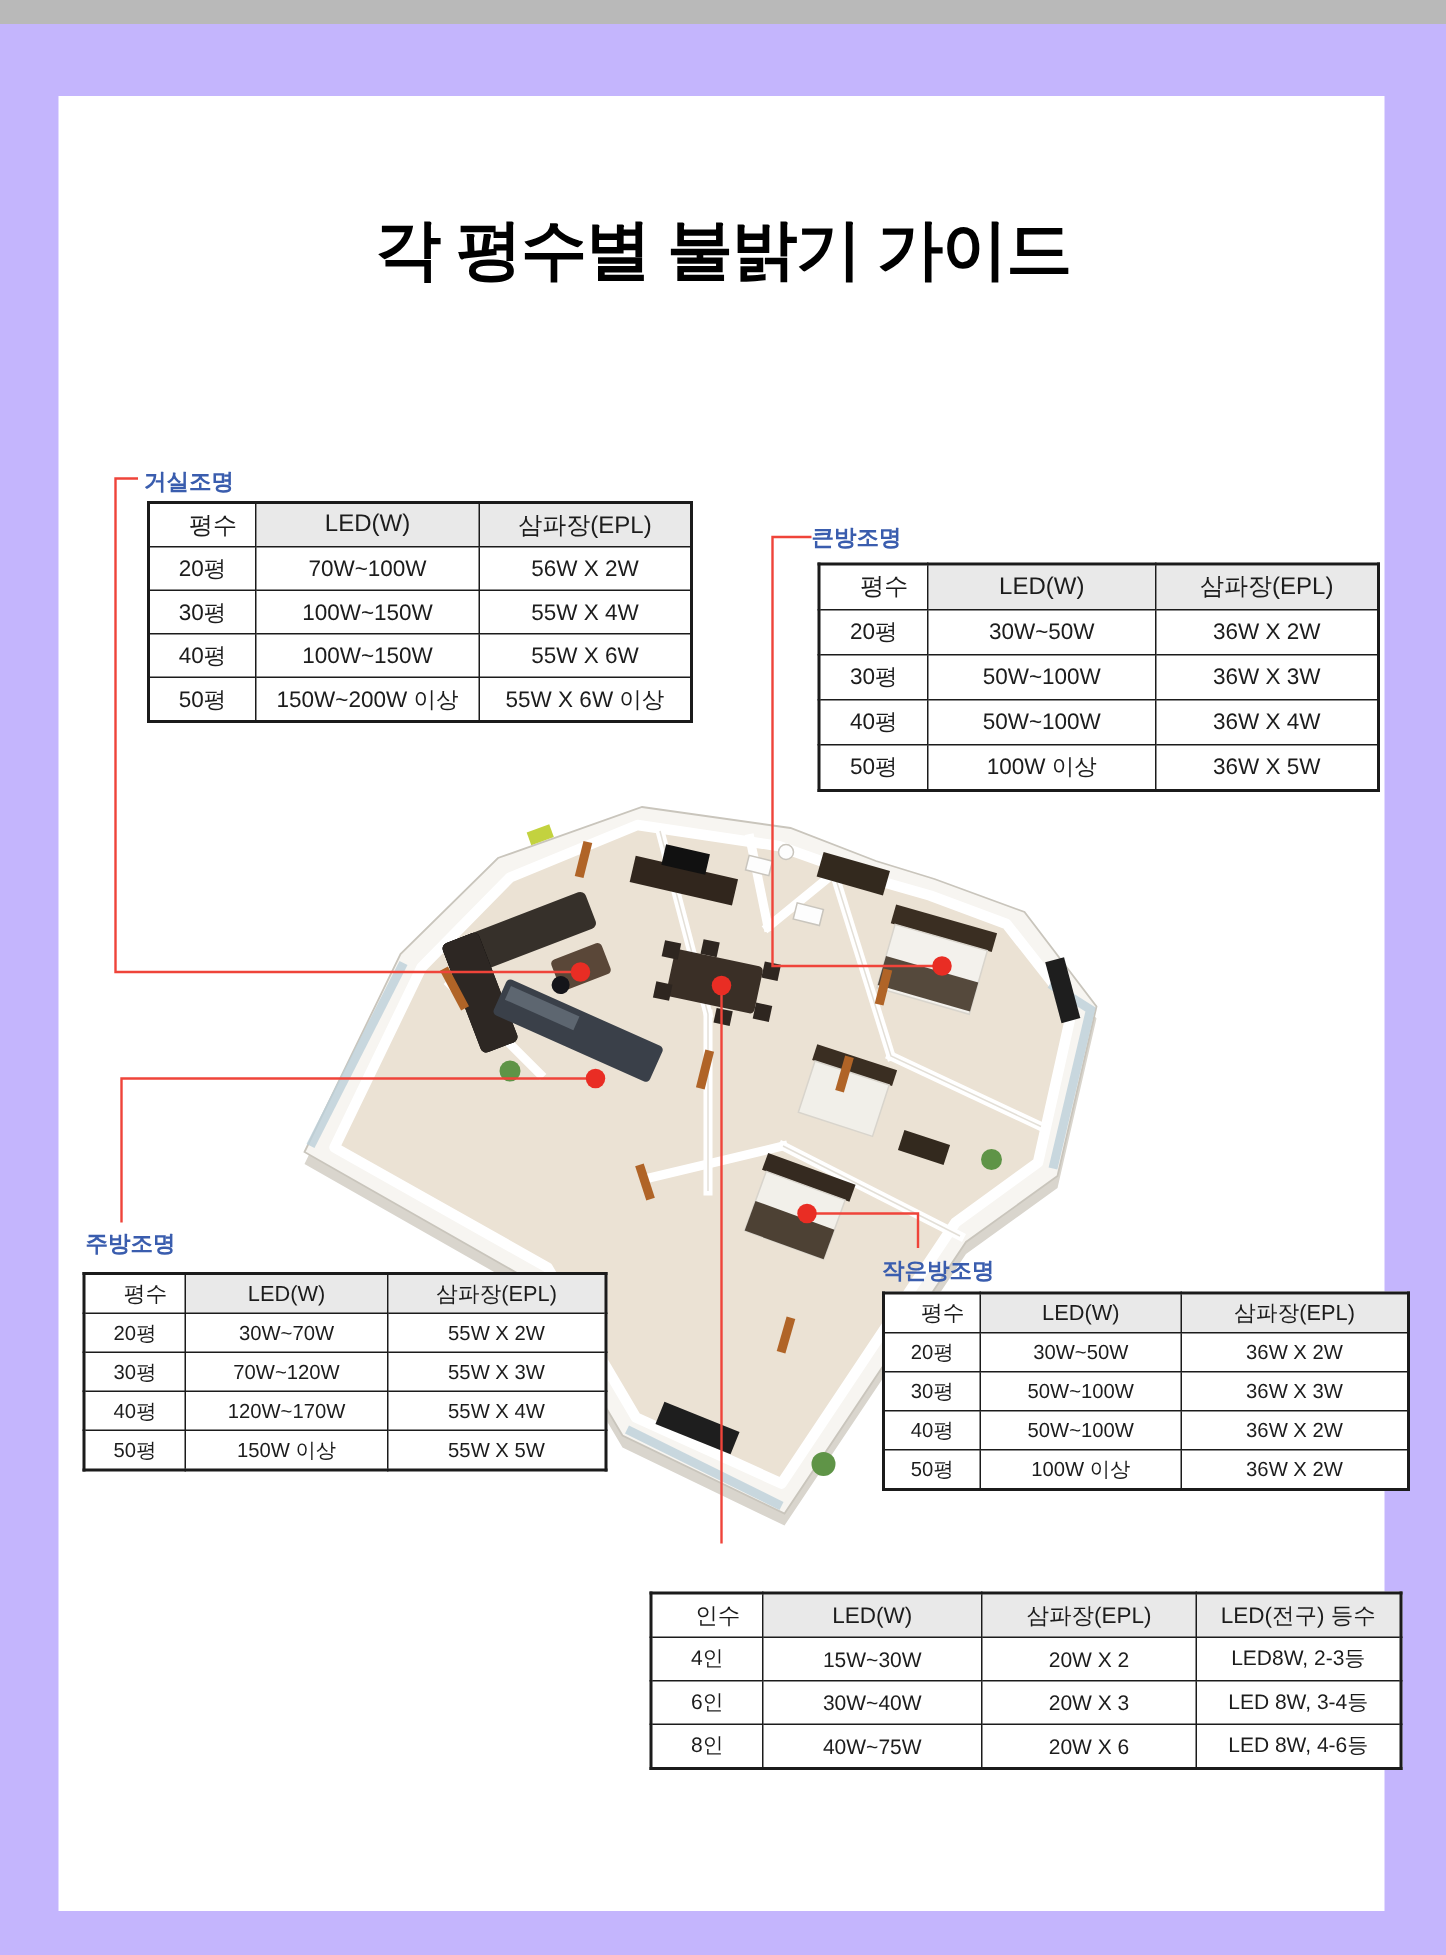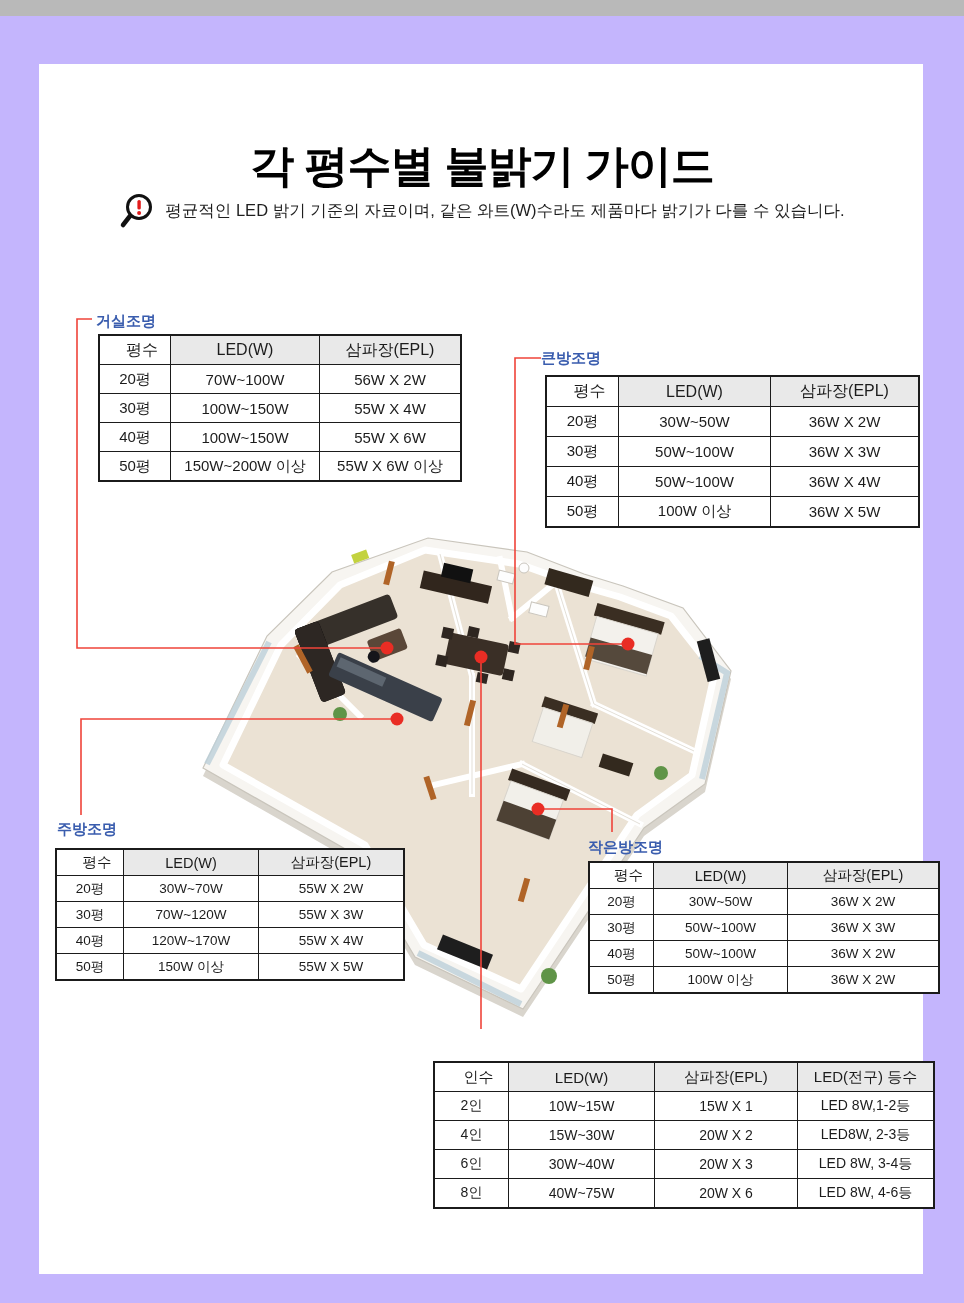--- a/index.html
+++ b/index.html
@@ -207,29 +207,20 @@
       <circle cx="387" cy="632" r="6.5"></circle>
       <circle cx="481" cy="641" r="6.5"></circle>
       <circle cx="397" cy="703" r="6.5"></circle>
       <circle cx="628" cy="628" r="6.5"></circle>
       <circle cx="538" cy="793" r="6.5"></circle>
     </g>
   </svg>
 
   <h1 class="main-title">각 평수별 불밝기 가이드</h1>
 
-  <div class="notice">
-    <svg width="37" height="37" viewBox="0 0 37 37">
-      <circle cx="20" cy="15" r="11.5" fill="none" stroke="#111" stroke-width="3"></circle>
-      <line x1="11" y1="24" x2="4" y2="33" stroke="#111" stroke-width="4.5" stroke-linecap="round"></line>
-      <rect x="18.4" y="8" width="3.4" height="9.5" rx="1.6" fill="#e21b1b"></rect>
-      <circle cx="20.1" cy="21" r="2" fill="#e21b1b"></circle>
-    </svg>
-    <span>평균적인 LED 밝기 기준의 자료이며, 같은 와트(W)수라도 제품마다 밝기가 다를 수 있습니다.</span>
-  </div>
 
   <div class="sec-label" id="lbl-living">거실조명</div>
   <div class="sec-label" id="lbl-big">큰방조명</div>
   <div class="sec-label" id="lbl-kitchen">주방조명</div>
   <div class="sec-label" id="lbl-small">작은방조명</div>
   <div class="sec-label" id="lbl-dining">식탁조명</div>
 
   <table class="tbl" id="tbl-living">
       <thead>
         <tr>
@@ -358,26 +349,20 @@
       <thead>
         <tr>
           <th class="c0 first-col">인수</th>
           <th class="c1">LED(W)</th>
           <th class="c2">삼파장(EPL)</th>
           <th class="c3">LED(전구) 등수</th>
         </tr>
       </thead>
       <tbody>
         <tr>
-          <td class="c0">2인</td>
-          <td class="c1">10W~15W</td>
-          <td class="c2">15W X 1</td>
-          <td class="c3">LED 8W,1-2등</td>
-        </tr>
-        <tr>
           <td class="c0">4인</td>
           <td class="c1">15W~30W</td>
           <td class="c2">20W X 2</td>
           <td class="c3">LED8W, 2-3등</td>
         </tr>
         <tr>
           <td class="c0">6인</td>
           <td class="c1">30W~40W</td>
           <td class="c2">20W X 3</td>
           <td class="c3">LED 8W, 3-4등</td>

